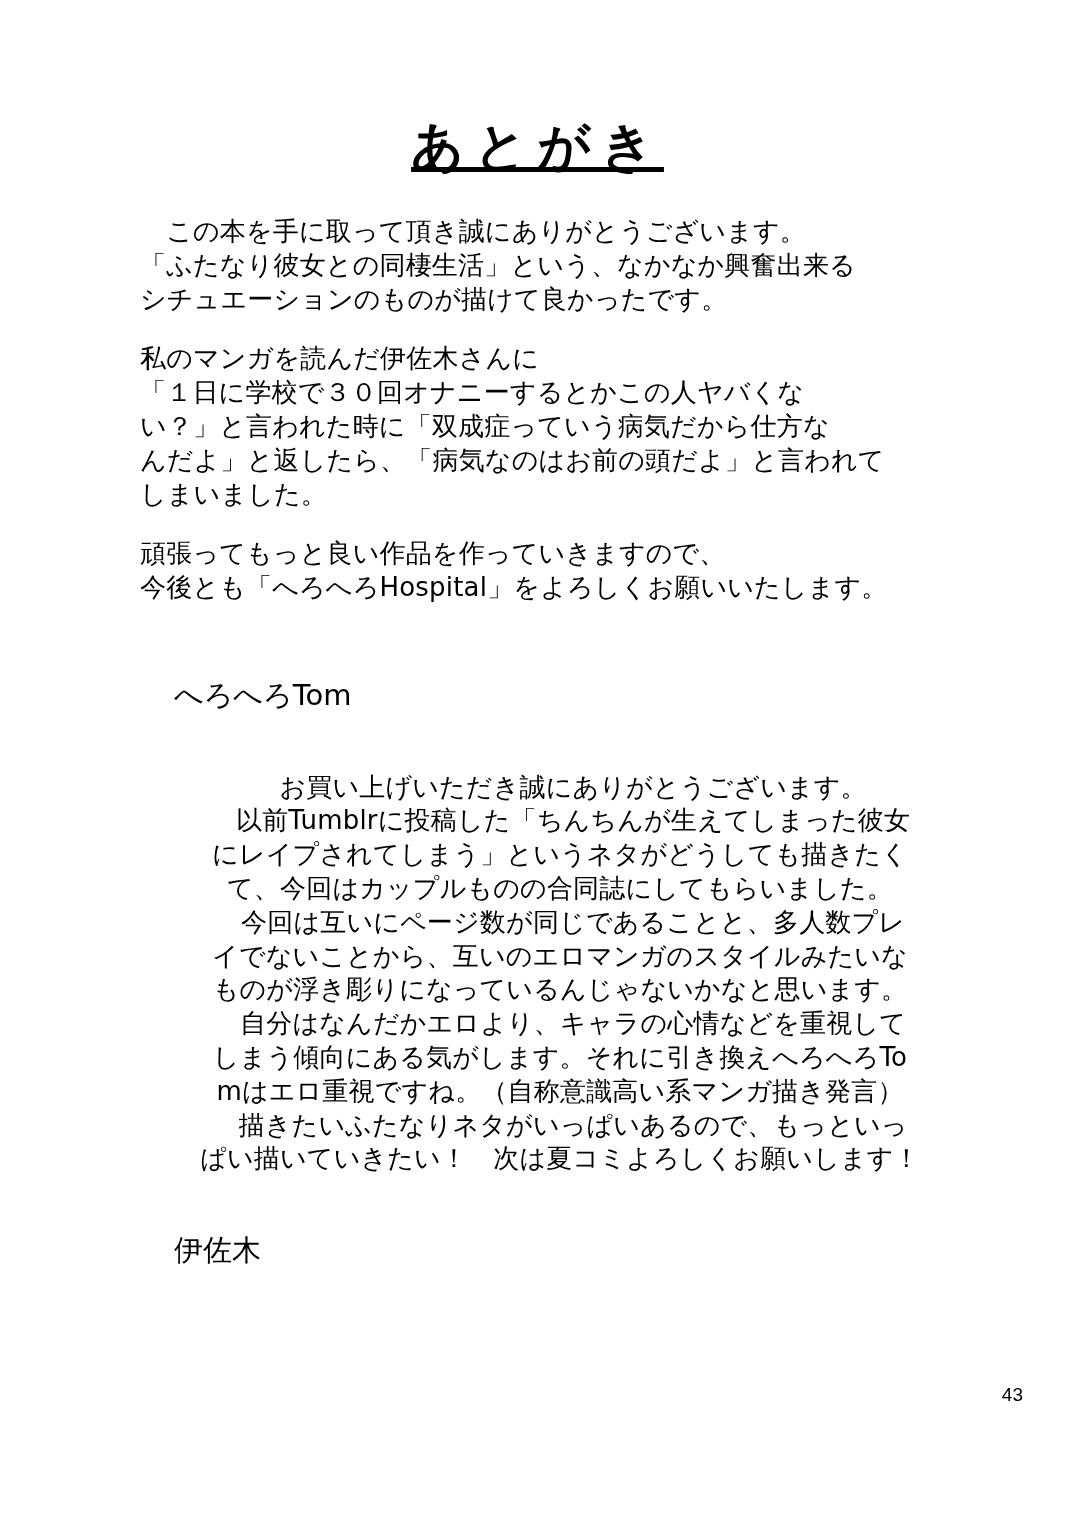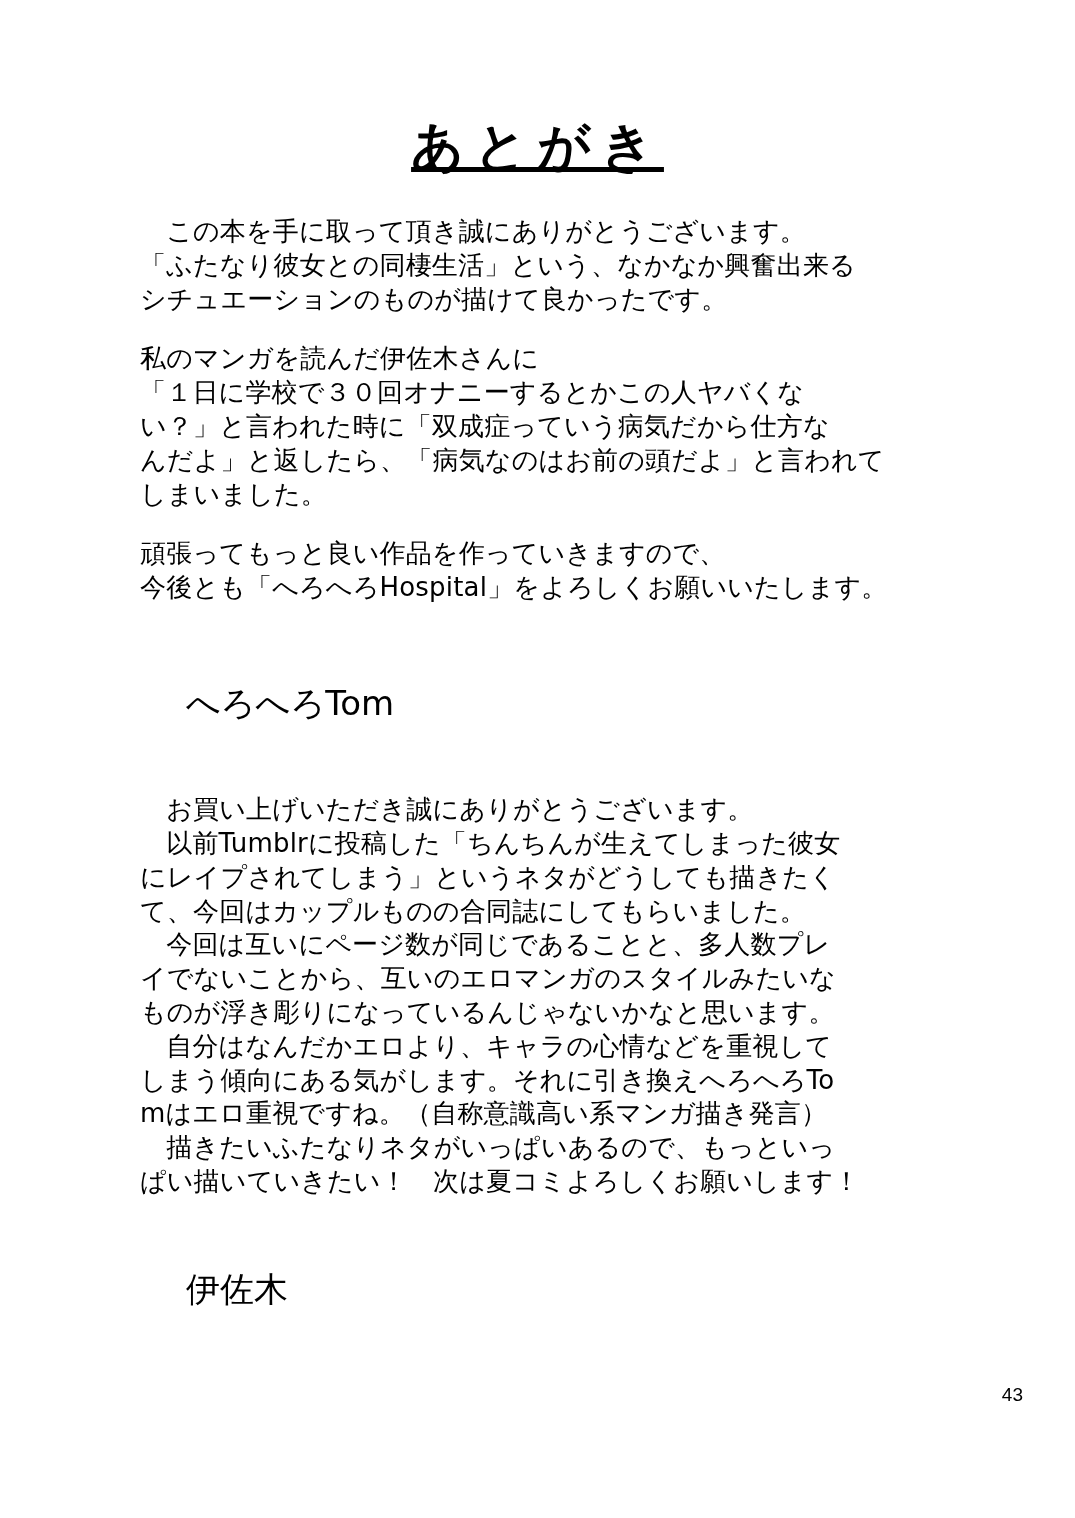--- a/index.html
+++ b/index.html
@@ -39,31 +39,32 @@
   }
   .para {
     font-size: 26px;
     line-height: 1.30;
     letter-spacing: 0.2px;
     margin: 0 0 26px 0;
     white-space: pre-wrap;
     word-break: break-all;
   }
   .para.tight {
-    margin-bottom: 8px;
+    margin-bottom: 16px;
   }
   .sig {
-    font-size: 34px;
+    font-size: 29px;
     line-height: 1.30;
-    margin: 16px;
+    margin: 4px;
     padding-left: 30px;
   }
   .gap-xl { height: 52px; }
   .section2 .para {
     margin-bottom: 0;
+    text-align: center;
   }
   .page-number {
     position: absolute;
     right: 52px;
     bottom: 112px;
     font-size: 19px;
     font-family: "Liberation Sans", sans-serif;
   }
 </style>
 </head>

